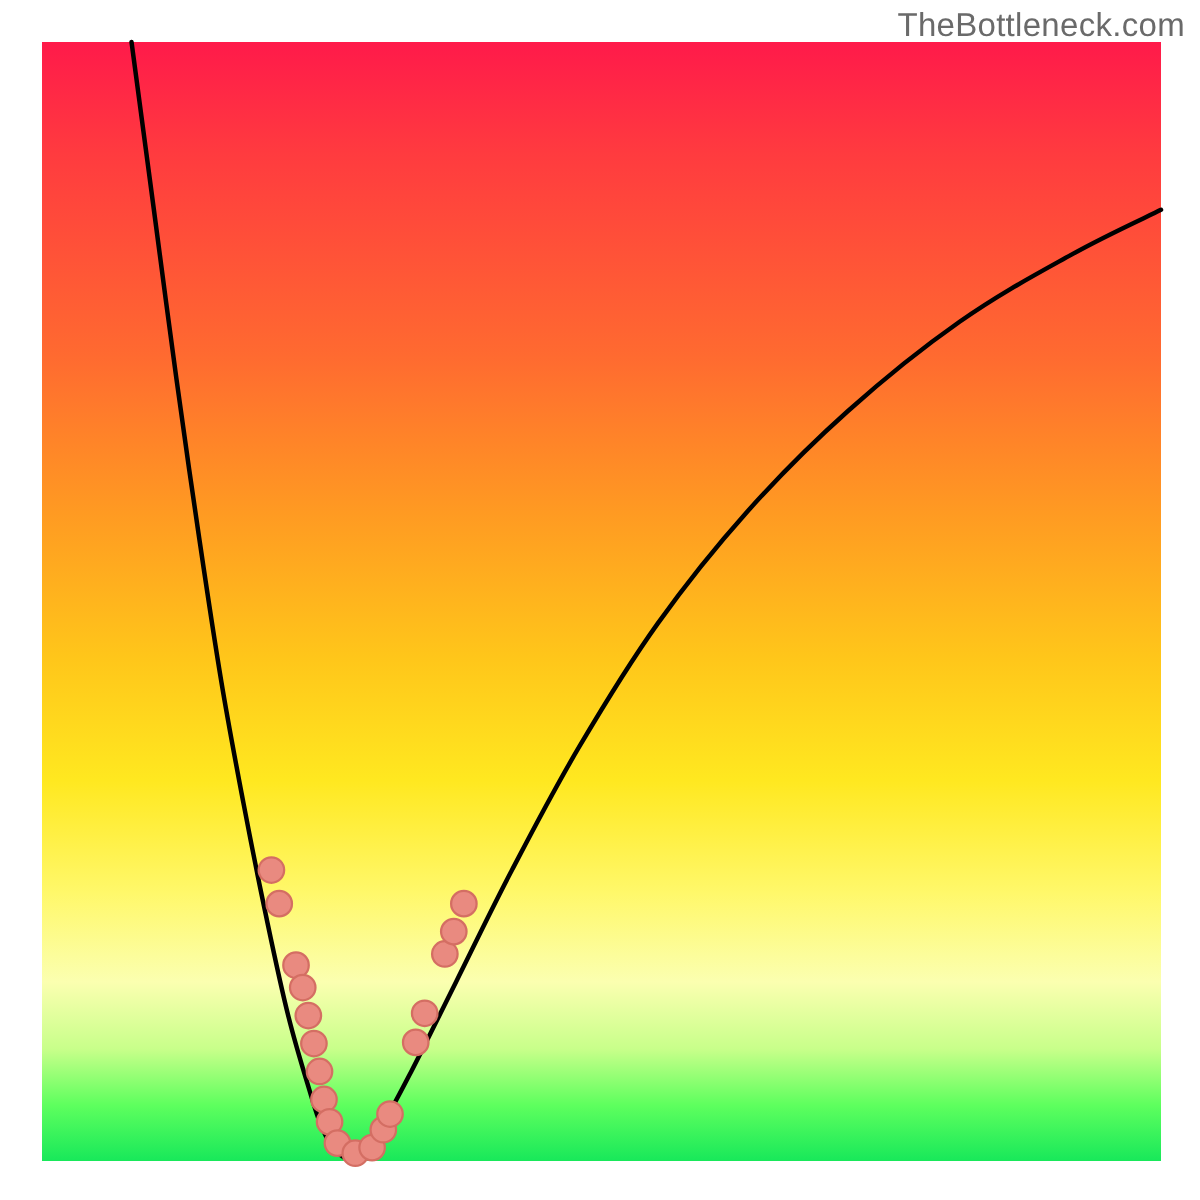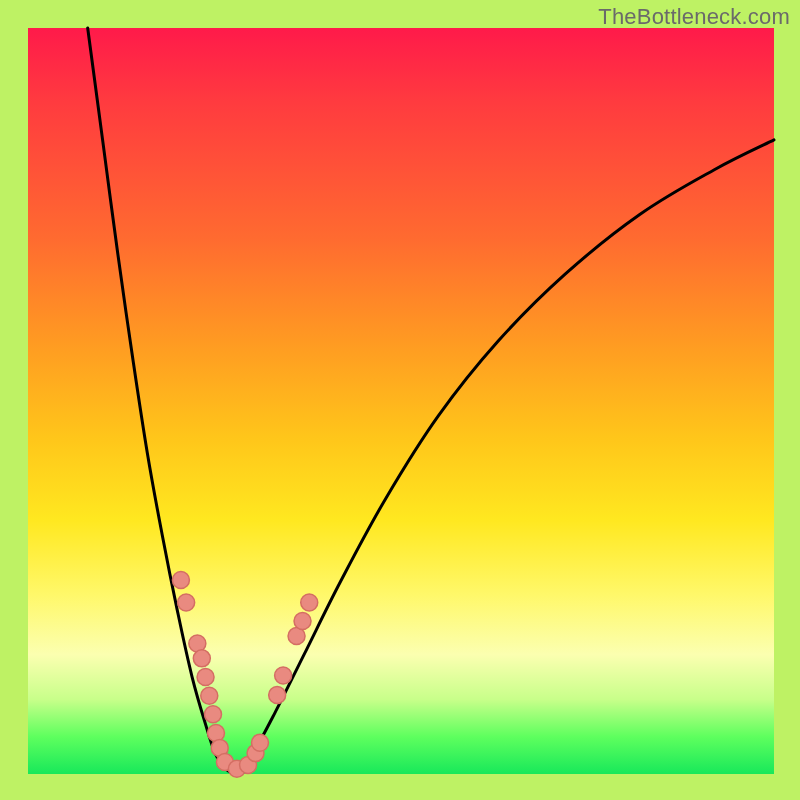--- a/index.html
+++ b/index.html
@@ -8,21 +8,21 @@
     width: 800px;
     height: 800px;
     background: #000;
     overflow: hidden;
     font-family: Arial, Helvetica, sans-serif;
   }
   .stage {
     position: relative;
     width: 800px;
     height: 800px;
-    background: #bef264;
+    background: #ffffff;
   }
   .plot-area {
     position: absolute;
     left: 28px;
     top: 28px;
     width: 746px;
     height: 746px;
     
     background: linear-gradient(to bottom,
       #ff1a4a 0%,

